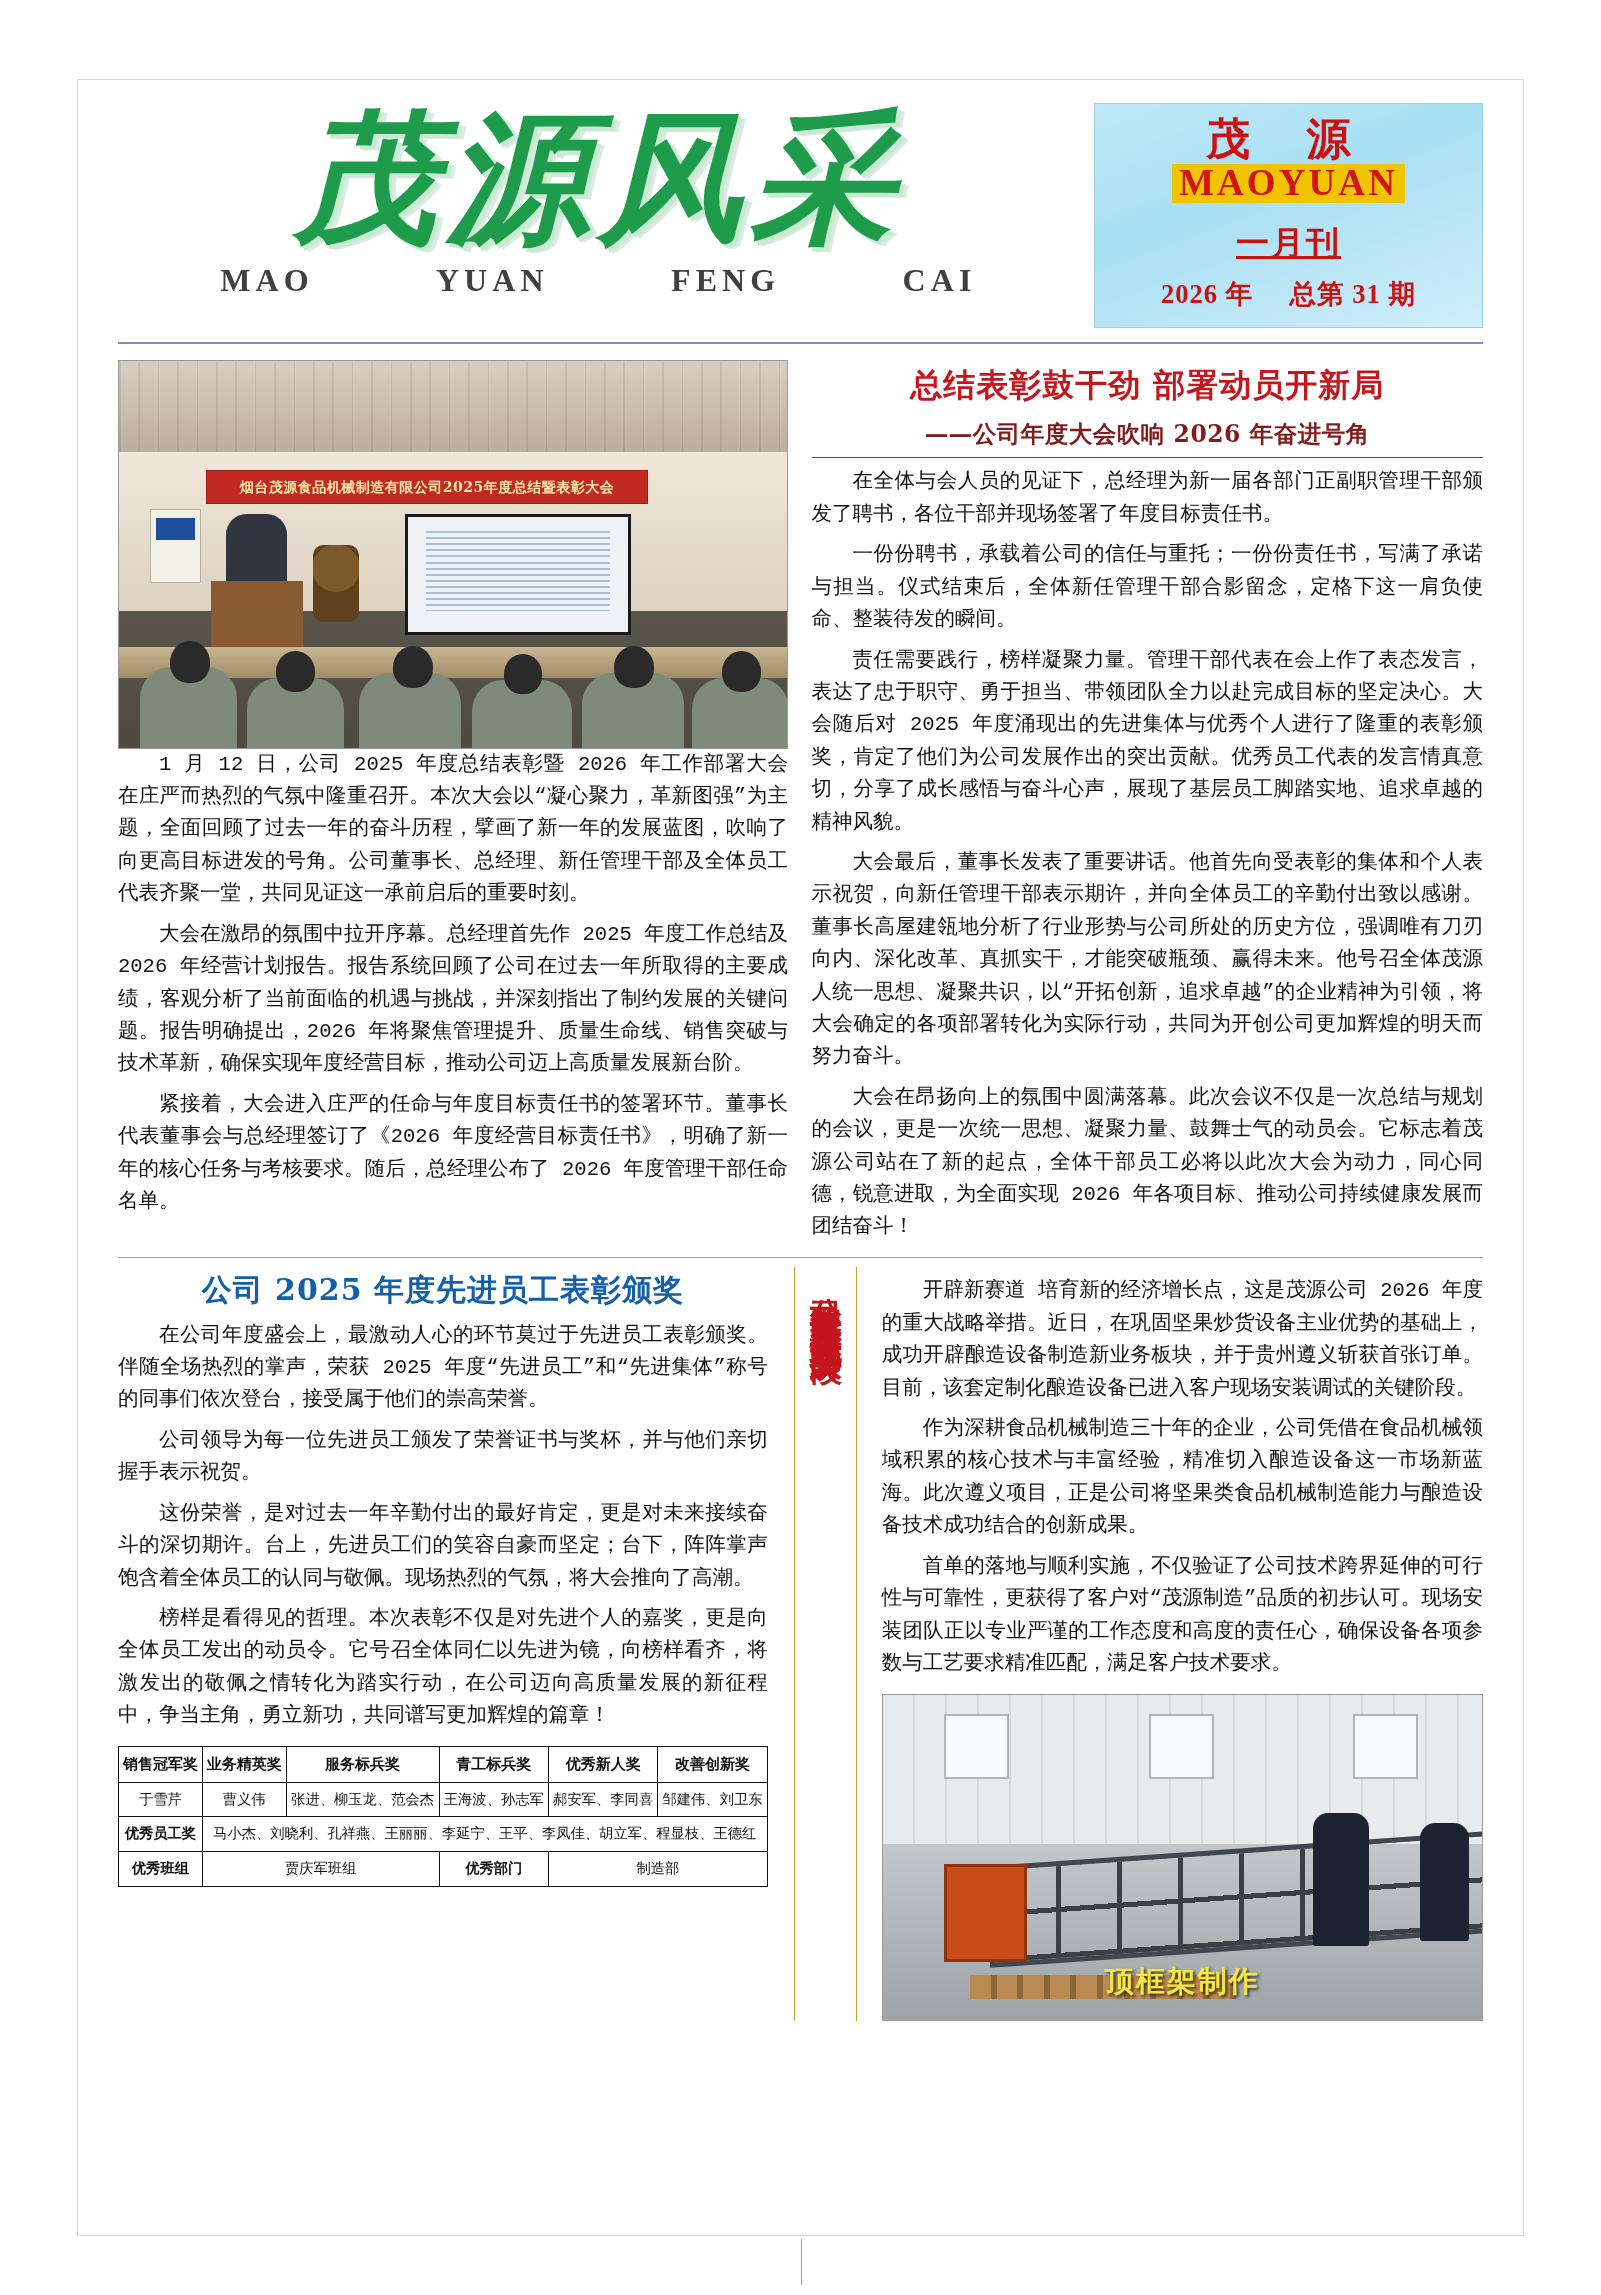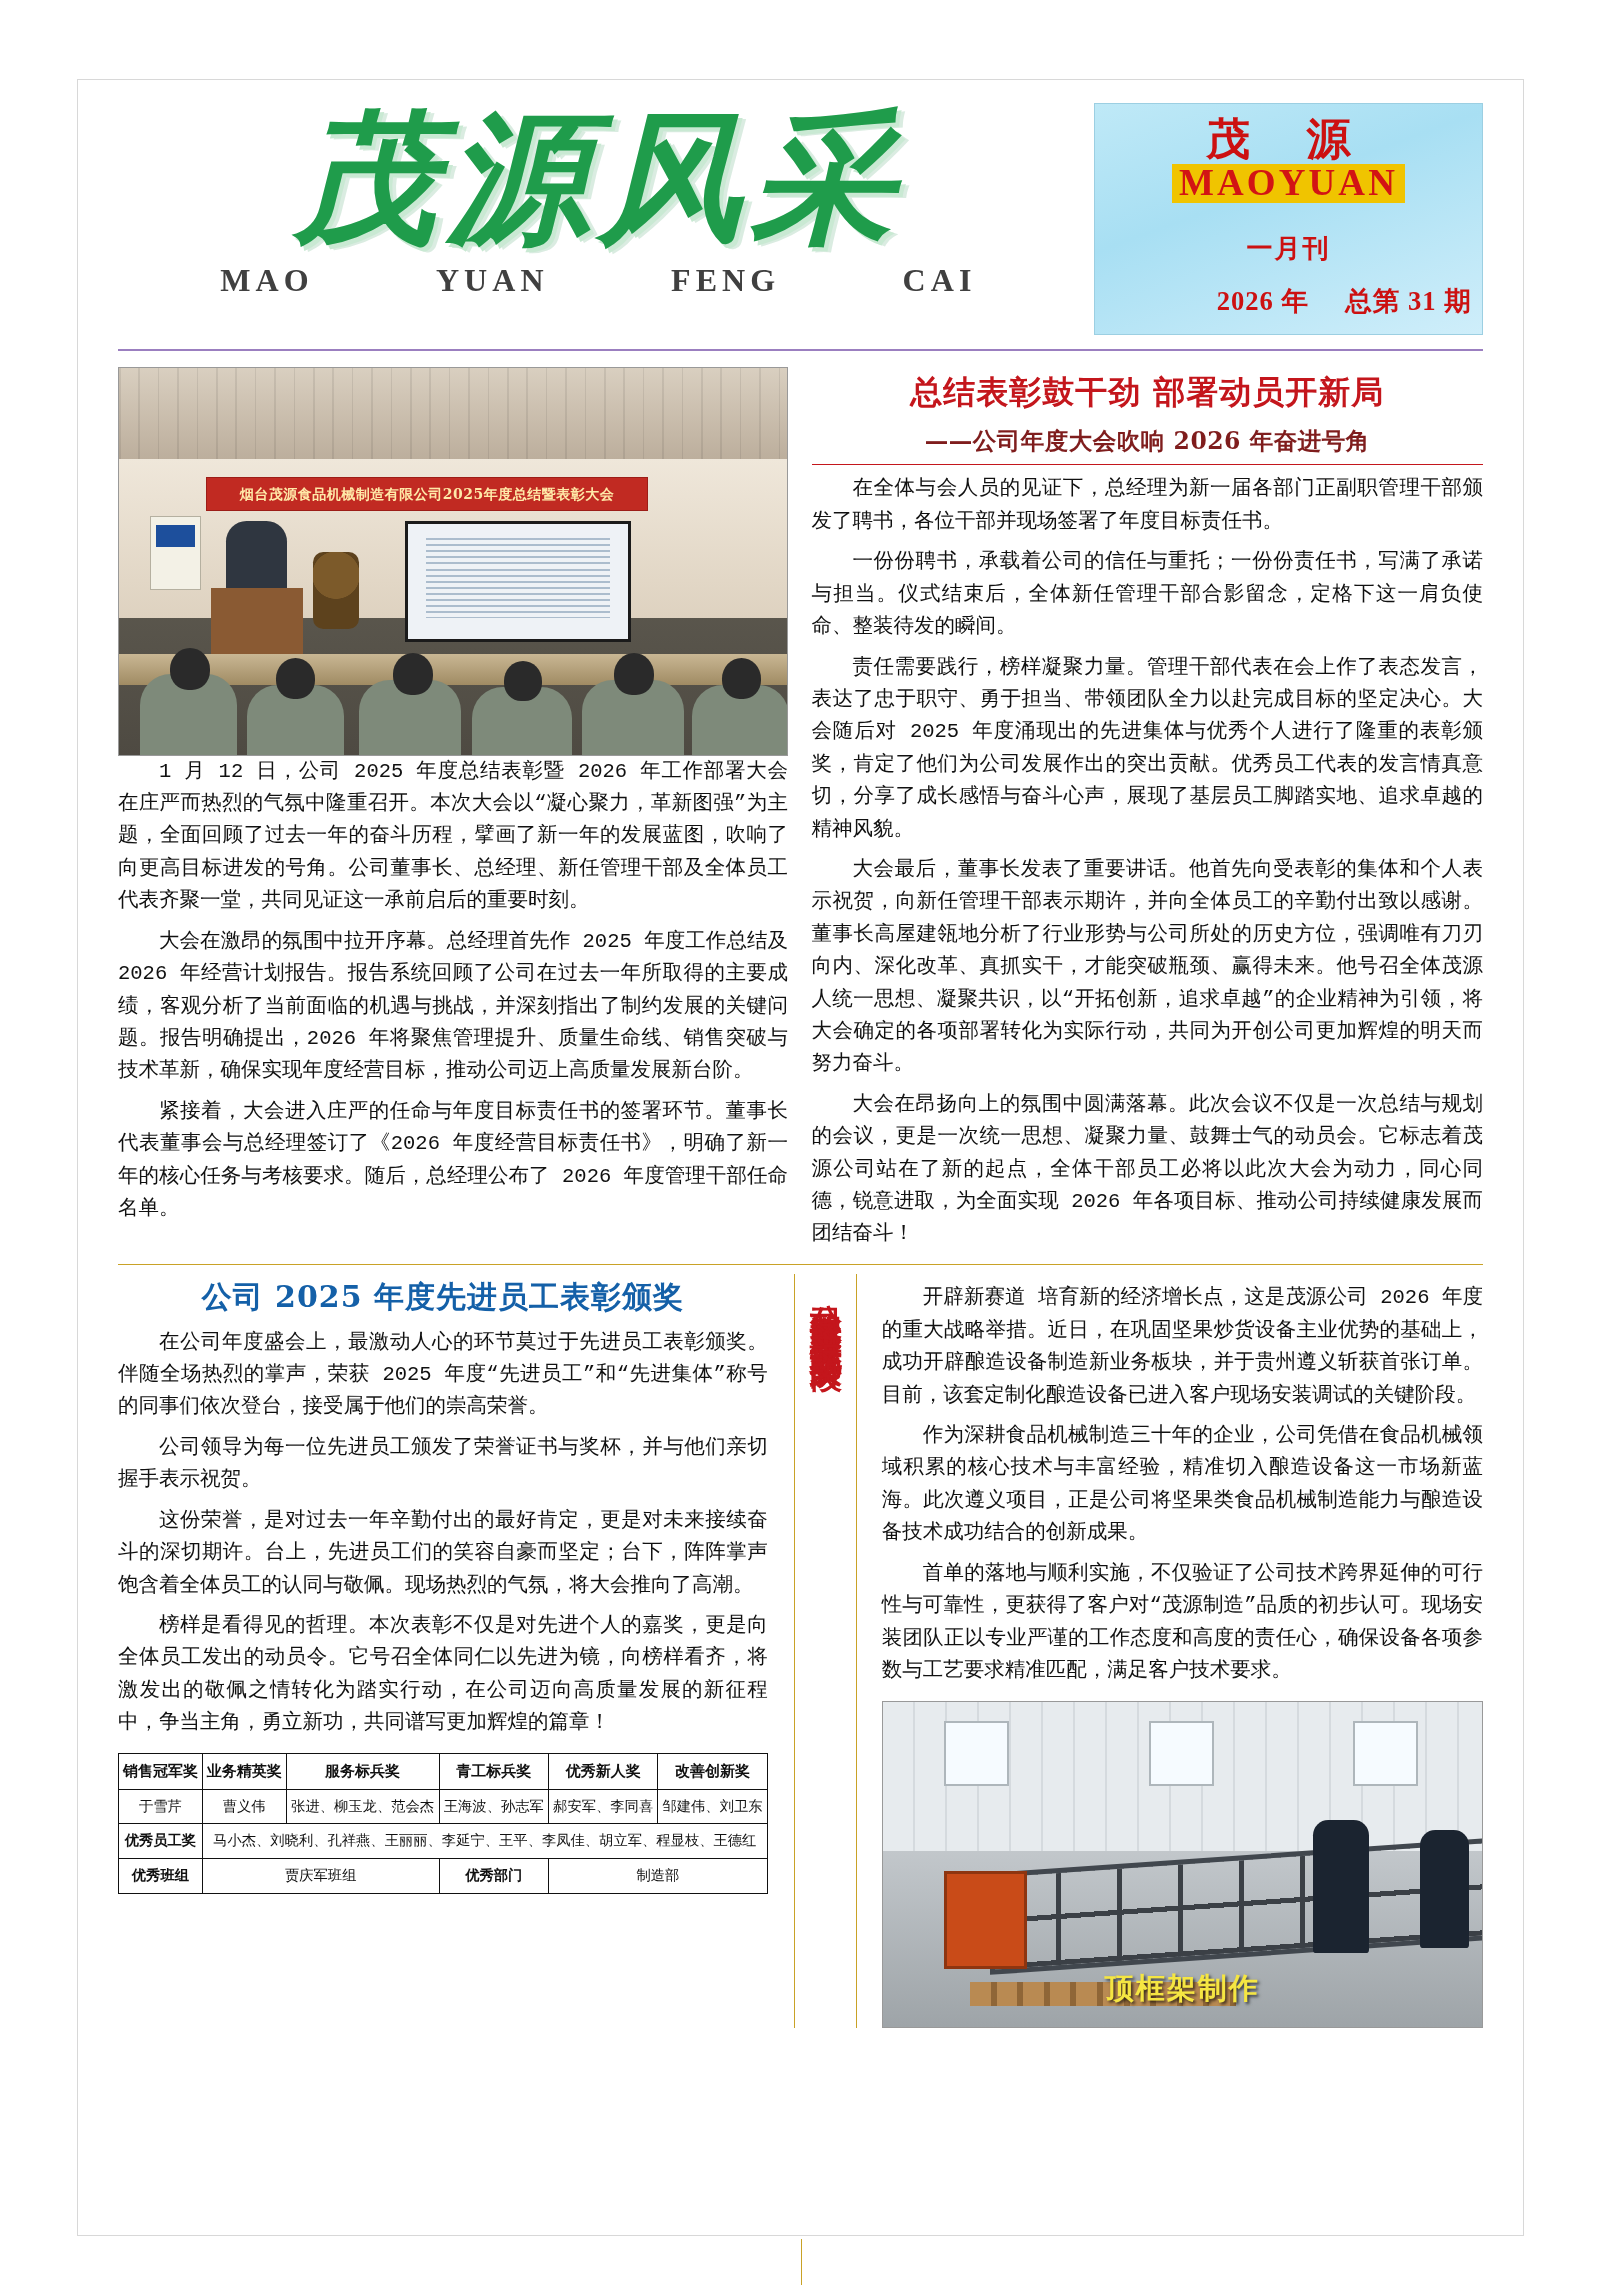--- a/index.html
+++ b/index.html
@@ -87,34 +87,35 @@
     font-weight: 700;
     color: #d21414;
     letter-spacing: 3.1px;
     background: #f0c400;
     display: inline-block;
     padding: 0 7.2px;
     line-height: 1.05;
     font-family: "Liberation Serif", serif;
   }
   .issue-line1 {
-    margin-top: 28px;
-    font-size: 26px;
+    margin-top: 18px;
+    font-size: 33px;
     color: #cc1111;
     font-weight: 700;
     letter-spacing: 2px;
+    text-decoration: underline;
   }
   .issue-line2 {
-    margin-top: 17px;
+    margin-top: 10px;
     font-size: 26.6px;
     color: #cc1111;
     font-weight: 700;
     letter-spacing: 1px;
     display: flex;
-    justify-content: flex-end;
+    justify-content: center;
     gap: 36px;
   }
   .mast-rule {
     margin: 14.3px 31px 0 31px;
     border-top: 2px solid #9b7fc0;
   }
 
   
   .top-section {
     display: flex;

